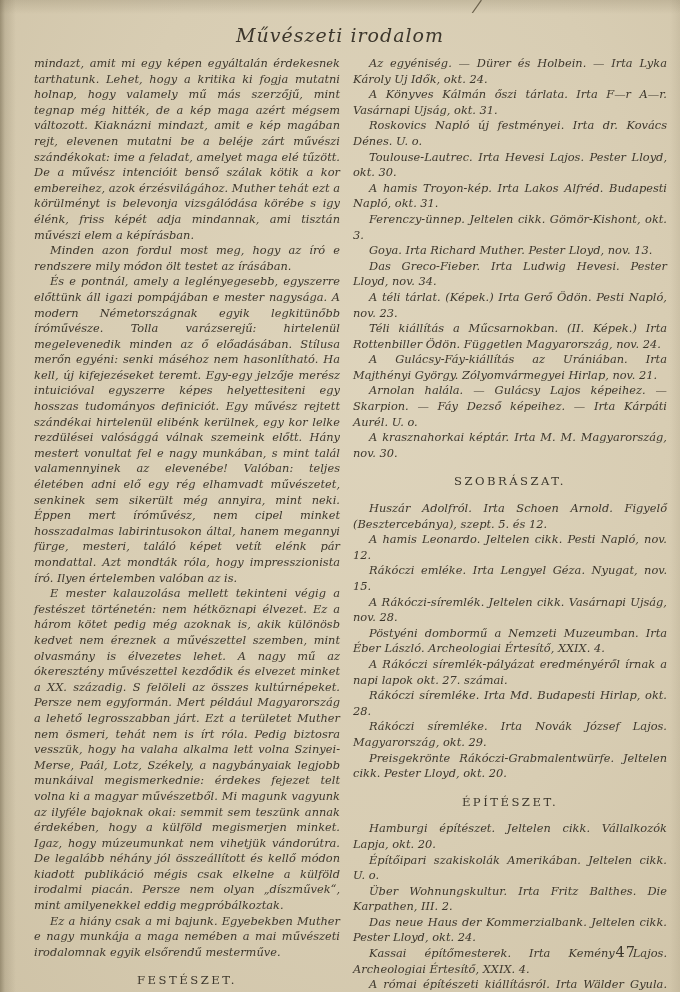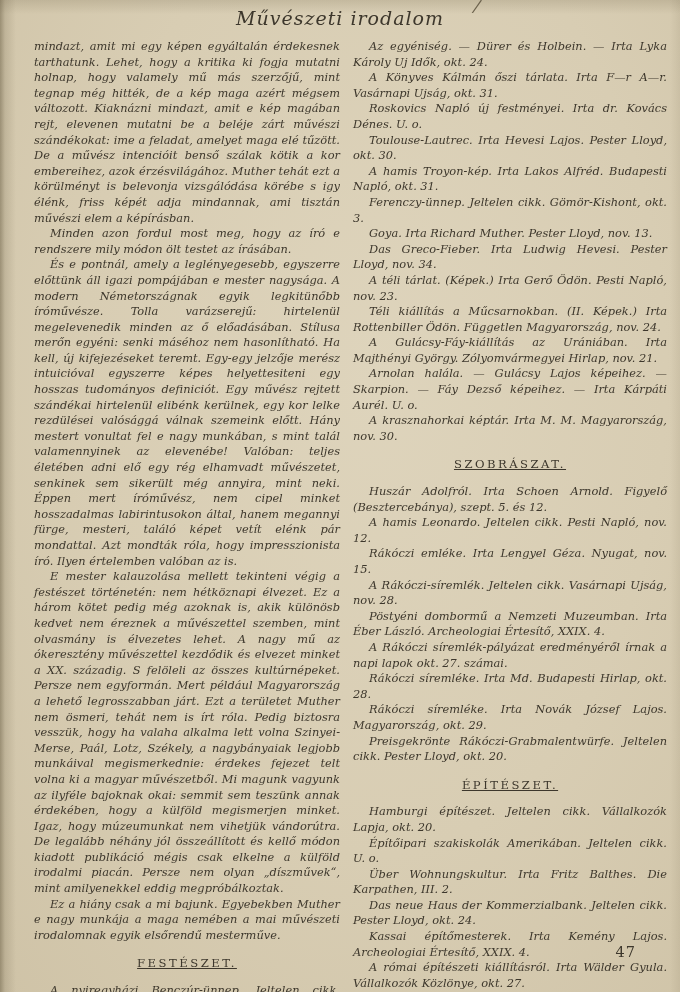--- a/index.html
+++ b/index.html
@@ -27,21 +27,21 @@
     font-size: 17px;
     color: #6b614c;
     transform: rotate(8deg);
     font-style: italic;
   }
   .page-title {
     text-align: center;
     font-style: italic;
     font-size: 19px;
     letter-spacing: 1px;
-    padding-top: 7px;
+    padding-top: 24px;
     margin: 0 0 10px 0;
     font-weight: normal;
   }
   .columns {
     display: flex;
     gap: 13px;
     padding: 0 13px 0 34px;
     text-align: justify;
     font-size: 11.4px;
     line-height: 15.6px;
@@ -54,21 +54,20 @@
     font-style: italic;
   }
   .prose p:first-child { text-indent: 0; }
   .section-heading {
     text-align: center;
     text-indent: 0 !important;
     font-size: 11.6px;
     letter-spacing: 2.5px;
     margin: 13px 0 11px 0;
     font-weight: normal;
-    text-decoration: underline;
   }
   .page-number {
     position: absolute;
     right: 44px;
     bottom: 32px;
     font-size: 14.5px;
     letter-spacing: 1px;
   }
 </style>
 </head>

